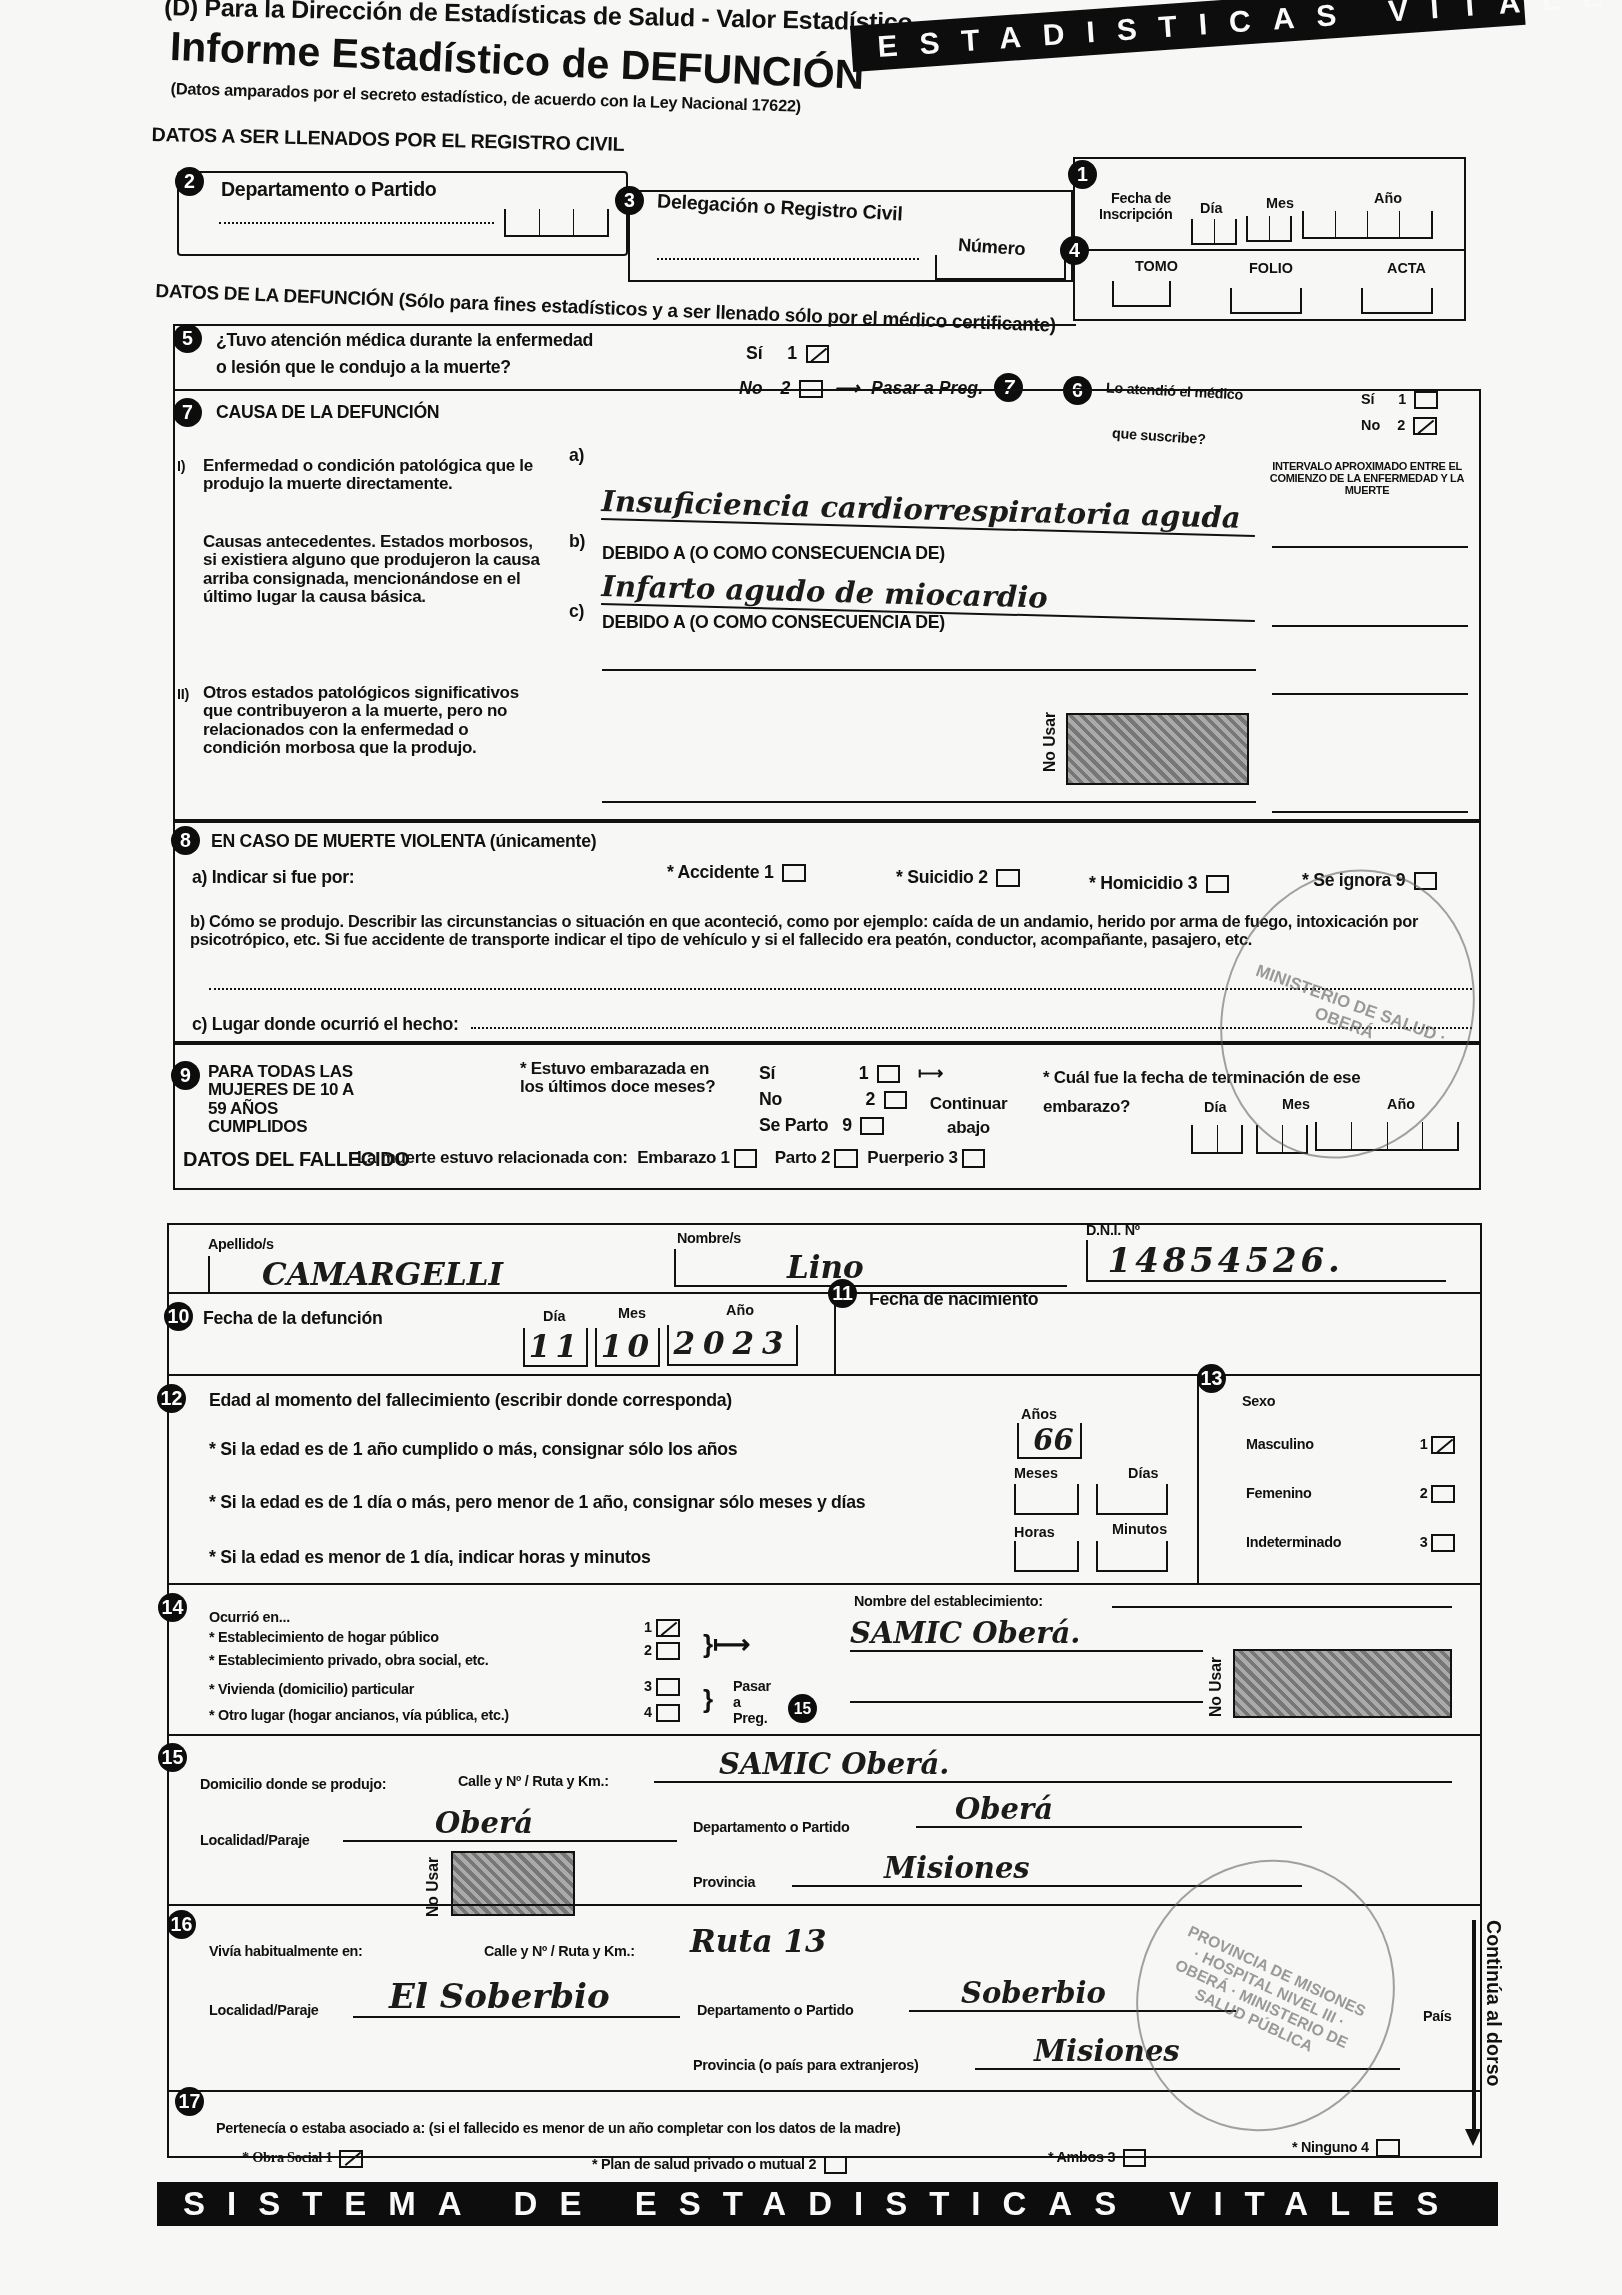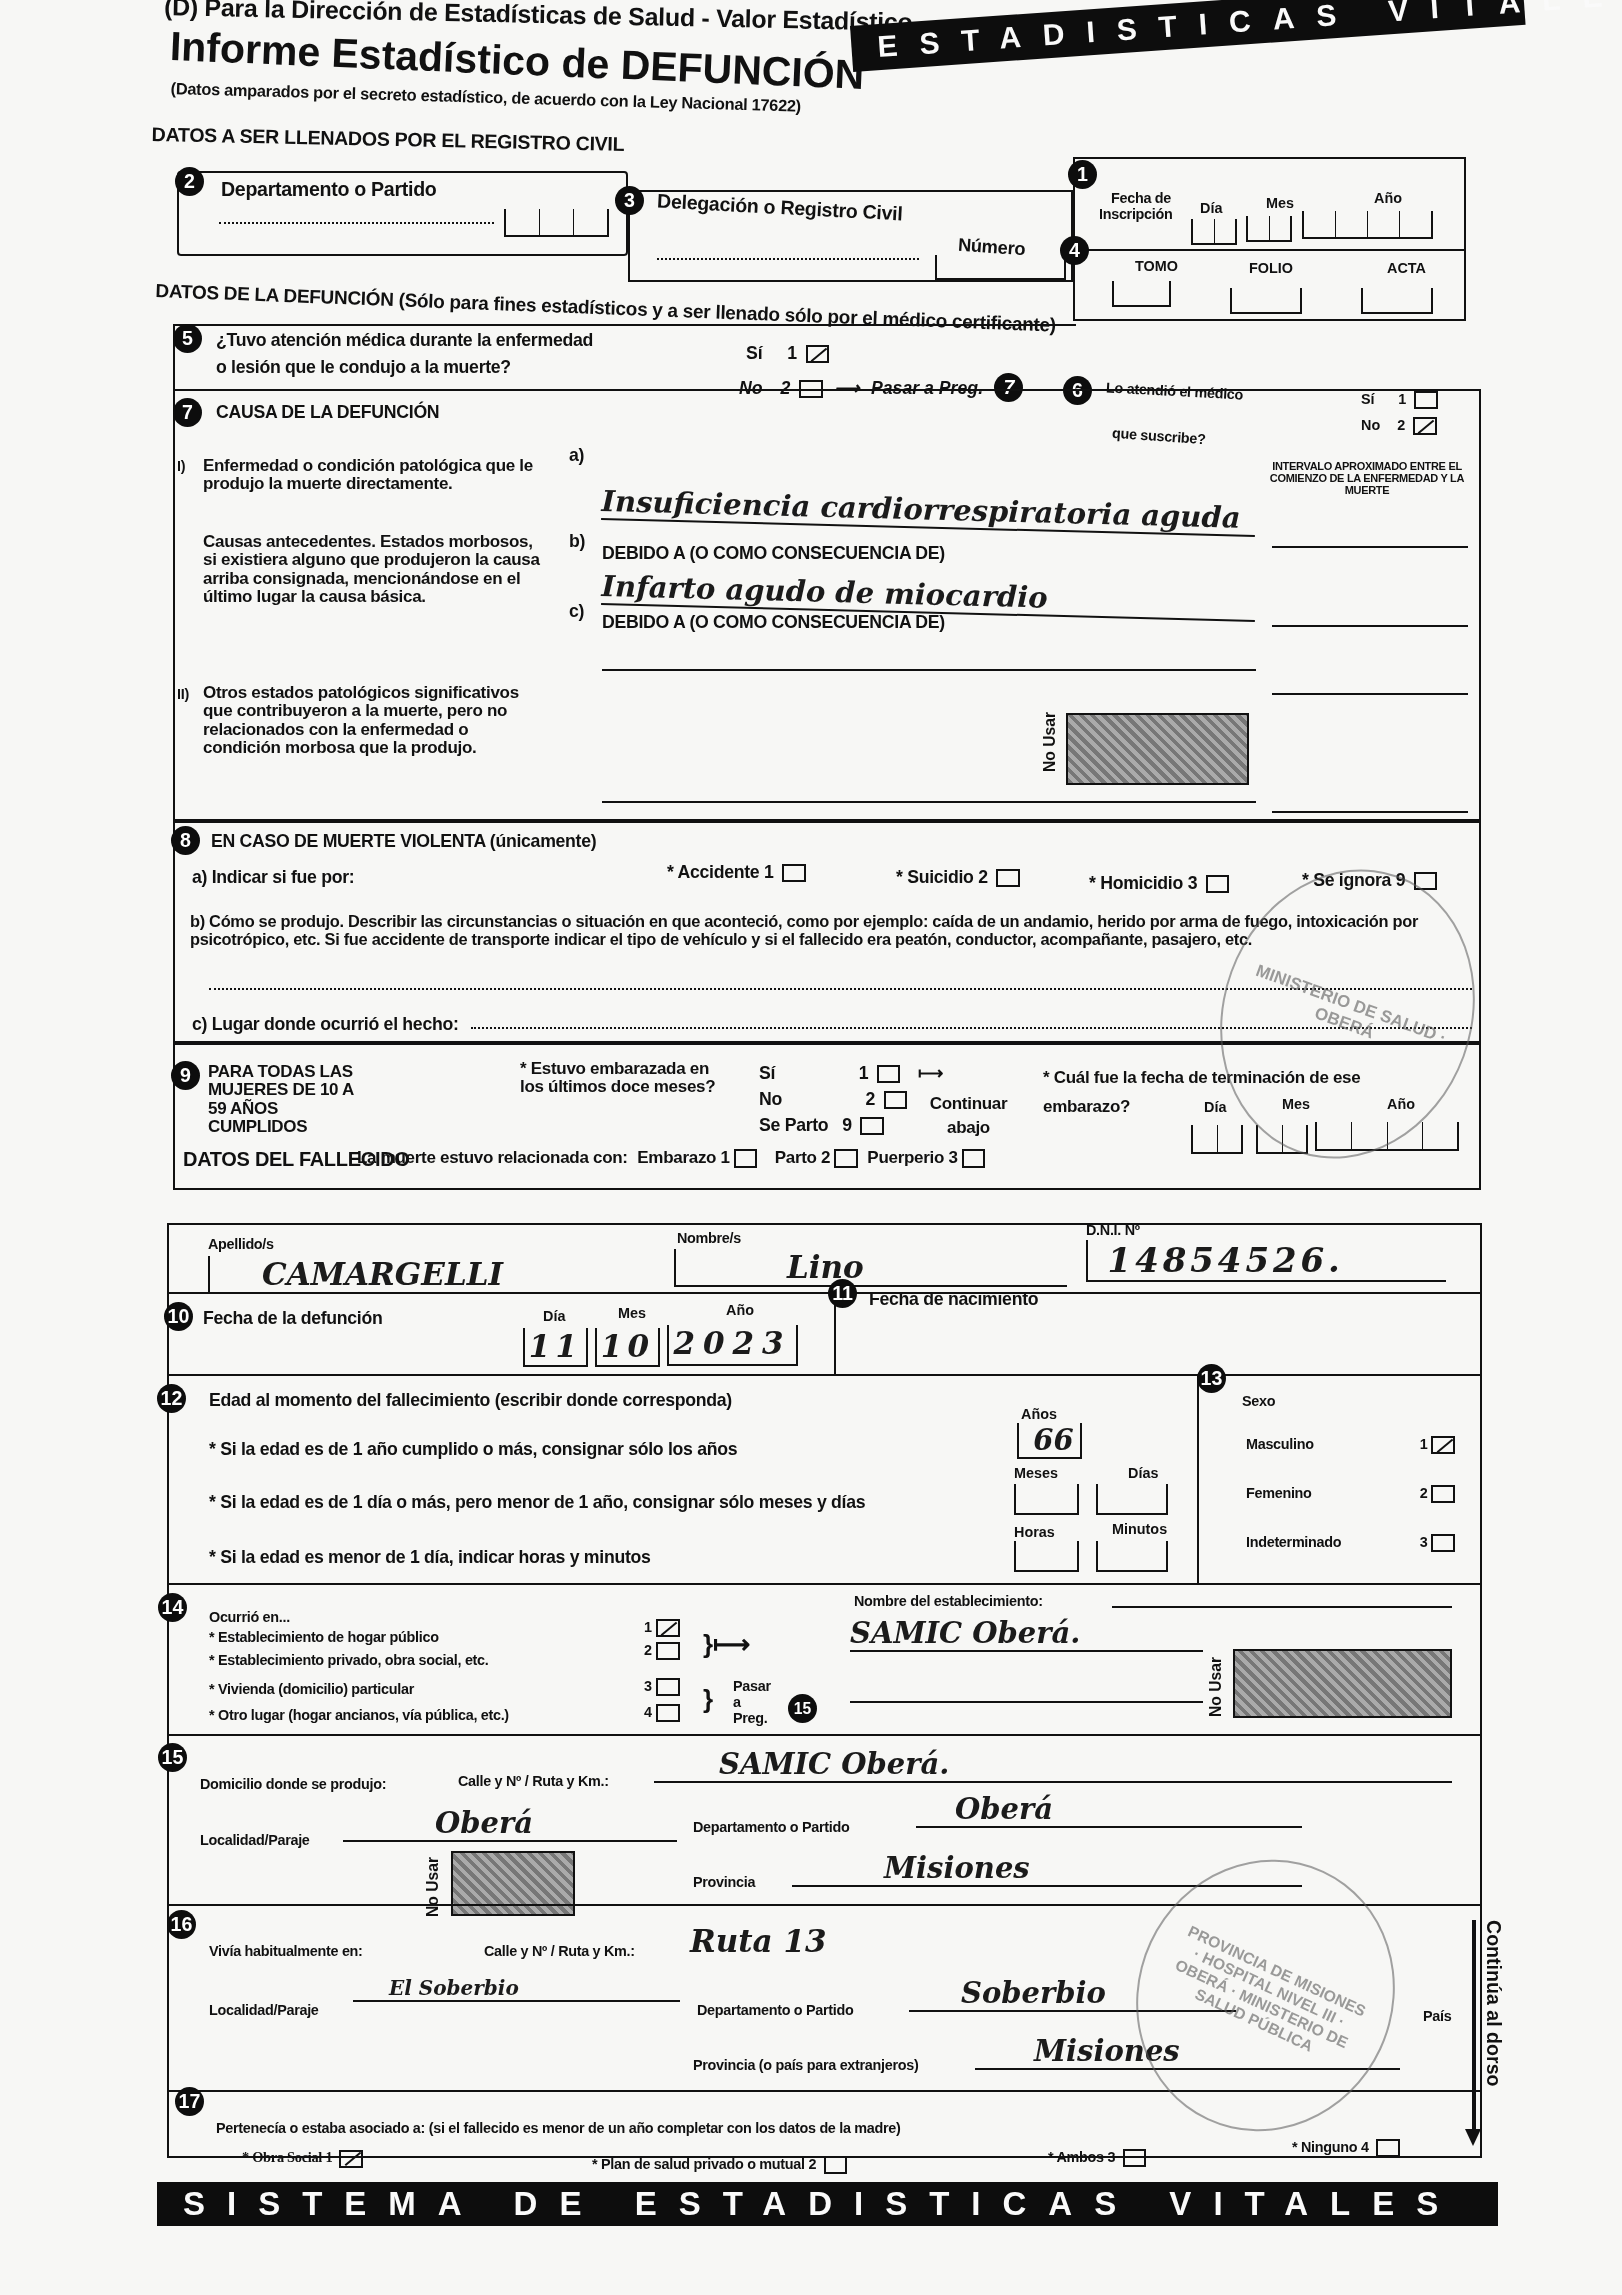--- a/index.html
+++ b/index.html
@@ -324,21 +324,21 @@
 <div class="hatch" style="left:451px;top:1851px;width:124px;height:65px;"></div>
 <div class="lbl cond small" style="left:693px;top:1874px;">Provincia</div>
 <div class="lbl hand" style="left:792px;top:1851px;width:510px;font-size:29px;border-bottom:2.6px solid #111;padding-left:92px;">Misiones</div>
 <div class="line" style="left:167px;top:1904px;width:1315px;"></div>
 
 <div class="badge" style="left:167px;top:1910px;">16</div>
 <div class="lbl cond small" style="left:209px;top:1943px;">Vivía habitualmente en:</div>
 <div class="lbl cond small" style="left:484px;top:1943px;">Calle y Nº / Ruta y Km.:</div>
 <div class="lbl hand" style="left:690px;top:1923px;width:327px;font-size:31px;">Ruta 13</div>
 <div class="lbl cond small" style="left:209px;top:2002px;">Localidad/Paraje</div>
-<div class="lbl hand" style="left:353px;top:1976px;width:327px;font-size:20px;border-bottom:2.6px solid #111;padding-left:36px;">El Soberbio</div>
+<div class="lbl hand" style="left:353px;top:1976px;width:327px;font-size:34px;border-bottom:2.6px solid #111;padding-left:36px;">El Soberbio</div>
 <div class="lbl cond small" style="left:697px;top:2002px;">Departamento o Partido</div>
 <div class="lbl hand" style="left:909px;top:1976px;width:327px;font-size:29px;border-bottom:2.6px solid #111;padding-left:52px;">Soberbio</div>
 <div class="lbl cond small" style="left:1423px;top:2008px;">País</div>
 <div class="lbl cond small" style="left:693px;top:2057px;">Provincia (o país para extranjeros)</div>
 <div class="lbl hand" style="left:975px;top:2034px;width:425px;font-size:29px;border-bottom:2.6px solid #111;padding-left:59px;">Misiones</div>
 <div class="line" style="left:167px;top:2090px;width:1315px;"></div>
 
 <div class="badge" style="left:175px;top:2087px;">17</div>
 <div class="lbl cond small" style="left:216px;top:2120px;">Pertenecía o estaba asociado a: (si el fallecido es menor de un año completar con los datos de la madre)</div>
 <div class="lbl cond small" style="left:242px;top:2149px;font-family:Liberation Serif, serif;">

